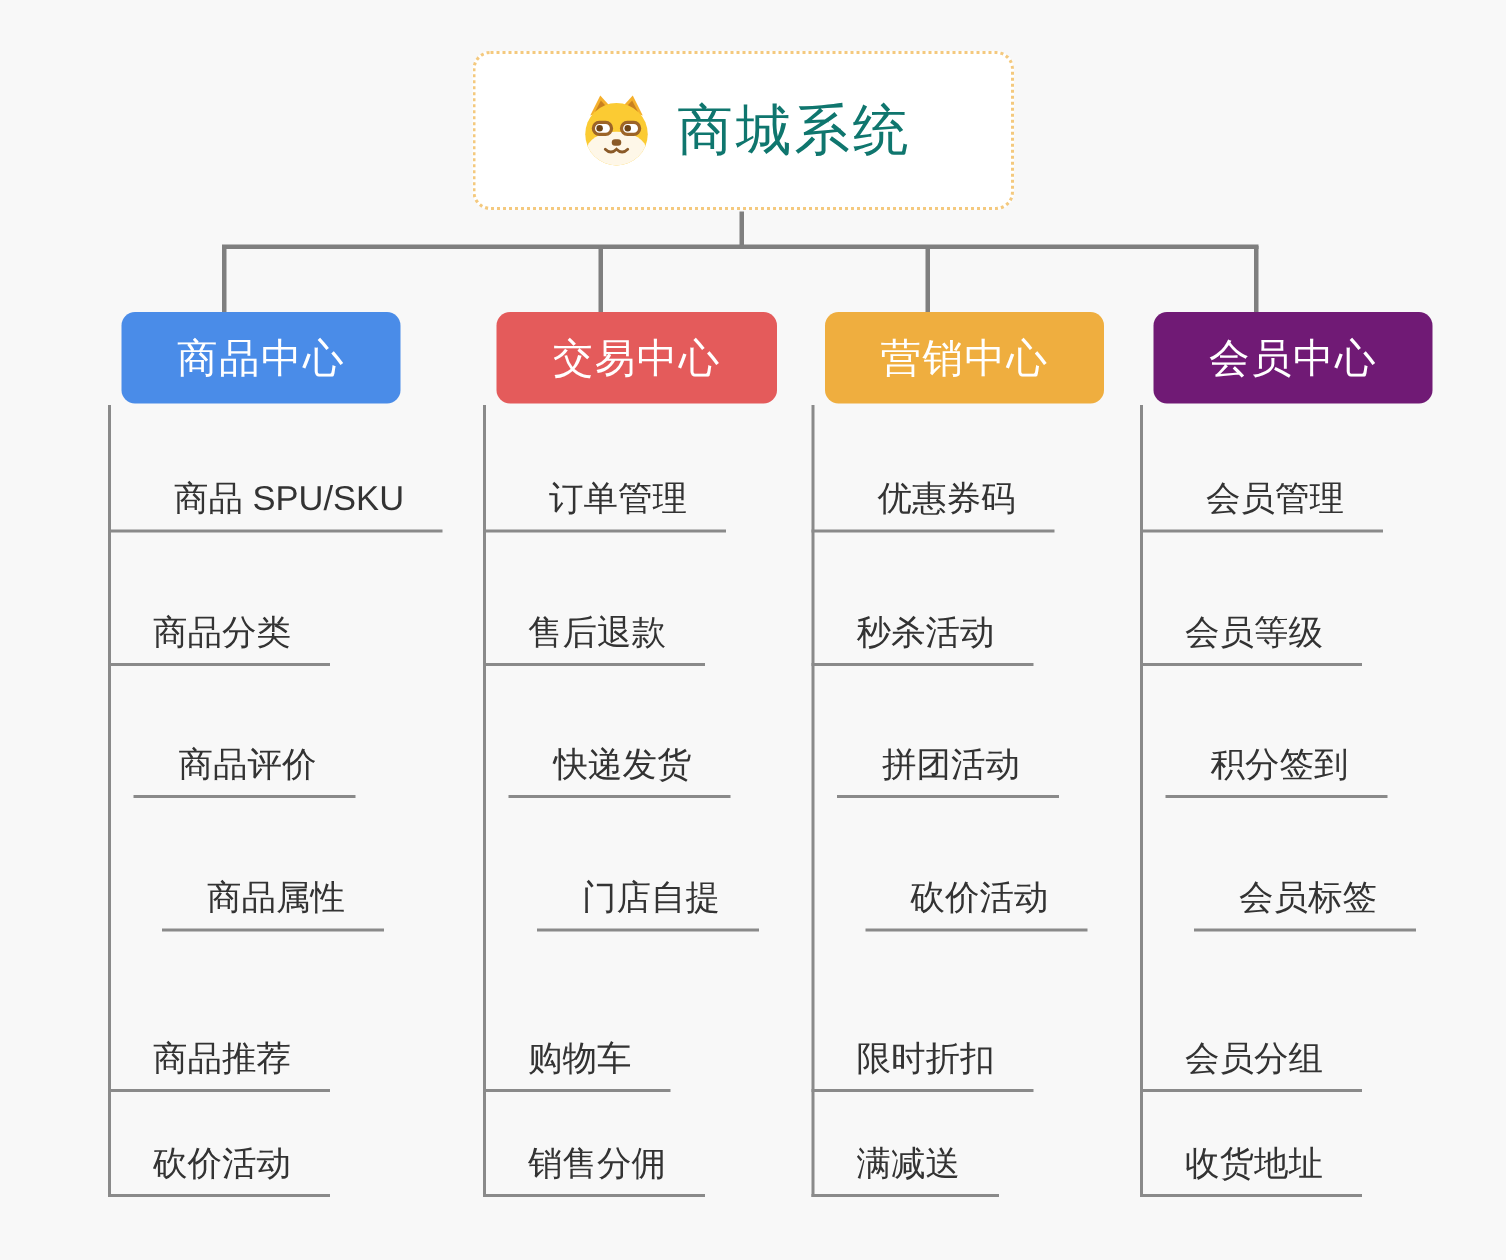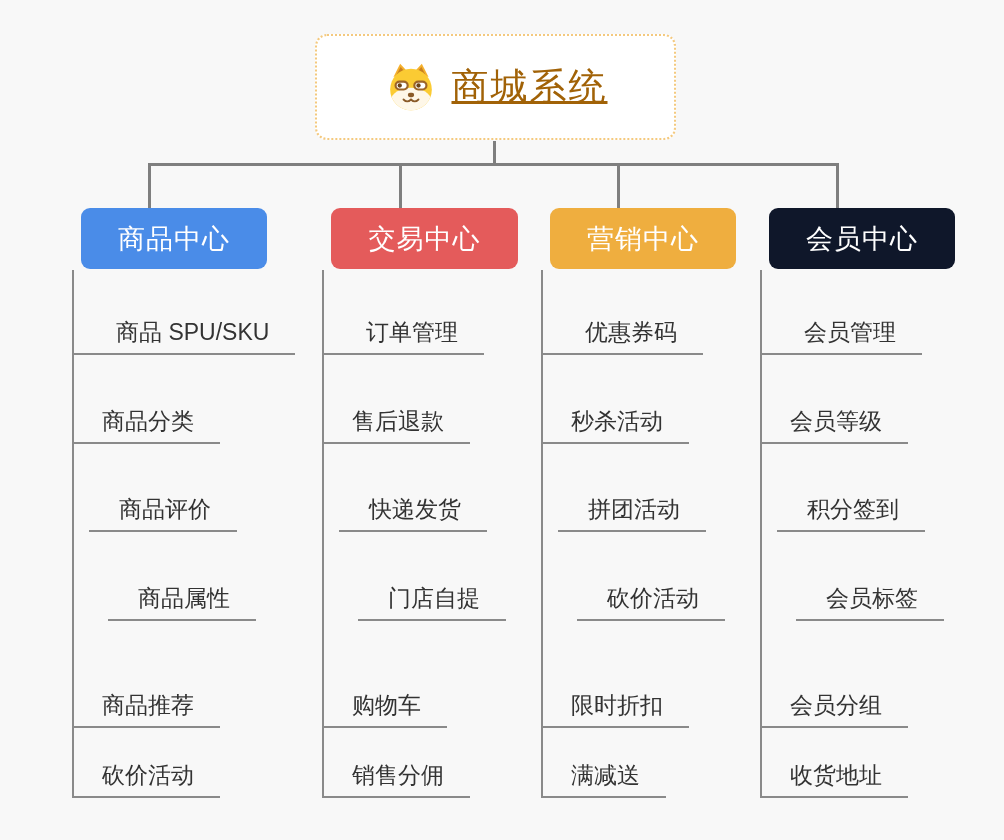--- a/index.html
+++ b/index.html
@@ -124,27 +124,27 @@
       <polygon points="49.5,15.5 44.5,6 38.5,12.5" fill="#C9801F"></polygon>
       <circle cx="32" cy="33" r="25" fill="#FBCB33"></circle>
       <ellipse cx="32" cy="46" rx="24" ry="15" fill="#FEF7E8" clip-path="url(#headClip)"></ellipse>
       <rect x="13.5" y="23.5" width="14.5" height="9.5" rx="4.7" fill="#FFFFFF" stroke="#9C6428" stroke-width="2.6"></rect>
       <rect x="36" y="23.5" width="14.5" height="9.5" rx="4.7" fill="#FFFFFF" stroke="#9C6428" stroke-width="2.6"></rect>
       <circle cx="18.5" cy="28.2" r="2.6" fill="#6E4417"></circle>
       <circle cx="41" cy="28.2" r="2.6" fill="#6E4417"></circle>
       <rect x="28.2" y="37" width="7.6" height="5.2" rx="2.6" fill="#8A5A28"></rect>
       <path d="M23,45 q4.5,4.5 9,0 q4.5,4.5 9,0" stroke="#8A5A28" stroke-width="2.2" fill="none" stroke-linecap="round"></path>
     </svg>
-    <span class="root-label" style="color: #a16207; text-decoration: underline;">商城系统</span>
+    <span class="root-label" style="color: #0f766e;">商城系统</span>
   </div>
 
   <div class="branch-node b0" style="background: rgb(74, 140, 232);">商品中心</div>
   <div class="branch-node b1" style="background: rgb(228, 91, 91);">交易中心</div>
   <div class="branch-node b2" style="background: rgb(239, 174, 63);">营销中心</div>
-  <div class="branch-node b3" style="background: #0f172a;">会员中心</div>
+  <div class="branch-node b3" style="background: #701a75;">会员中心</div>
 
   <div class="child-vline c0"></div>
   <div class="child-vline c1"></div>
   <div class="child-vline c2"></div>
   <div class="child-vline c3"></div>
 
   <div class="child-node c0 r0">商品 SPU/SKU</div>
   <div class="child-node c0 r1">商品分类</div>
   <div class="child-node c0 r2">商品评价</div>
   <div class="child-node c0 r3">商品属性</div>

